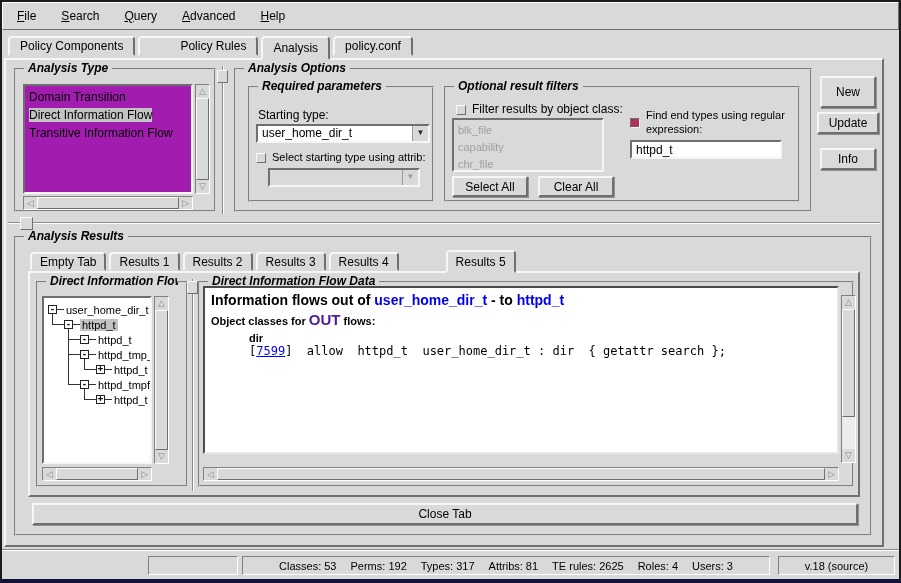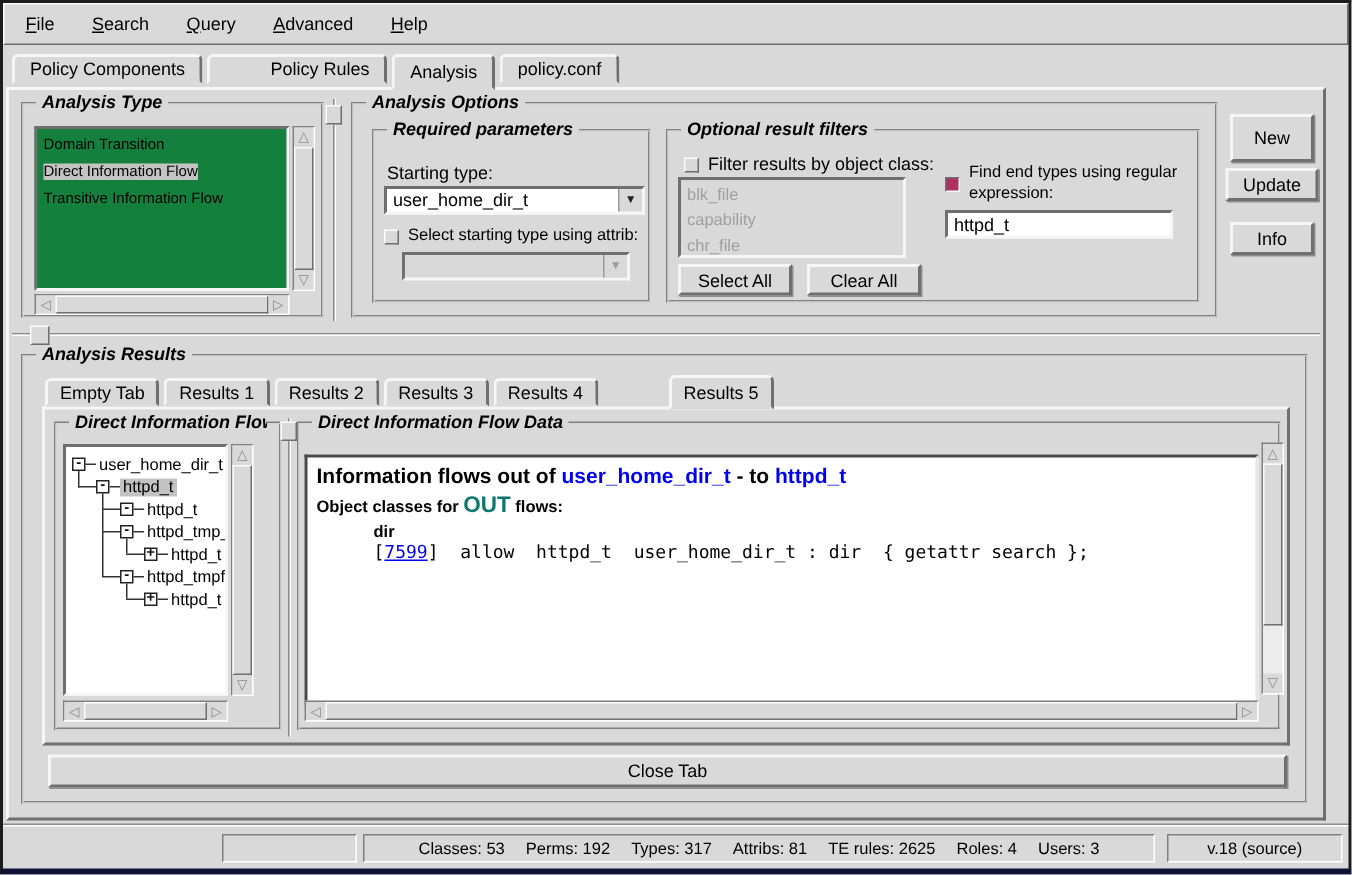--- a/index.html
+++ b/index.html
@@ -22,22 +22,22 @@
          border-radius:4px 4px 0 0; font-size:12px; padding:2px 10px; height:20px; margin-right:3px;
          display:flex; align-items:center; white-space:nowrap; }
   .tab.selected { height:24px; margin-bottom:-2px; z-index:3; position:relative; }
 
   .nbframe { position:absolute; left:4px; top:58px; width:880px; height:489px; z-index:1; }
 
   .groupbox { position:absolute; border:2px groove #d4d4d4; }
   .legend { position:absolute; top:-9px; left:8px; background:#d9d9d9; padding:0 4px;
             font-style:italic; font-weight:bold; font-size:12px; white-space:nowrap; }
 
-  .listbox { position:absolute; background:#15803d; border:2px solid; border-color:#6f6f6f #f6f6f6 #f6f6f6 #6f6f6f;
-             font-size:10px; overflow:hidden; padding:2px 0; }
+  .listbox { position:absolute; background:#a21caf; border:2px solid; border-color:#6f6f6f #f6f6f6 #f6f6f6 #6f6f6f;
+             font-size:12px; overflow:hidden; padding:2px 0; }
   .lb-item { padding:0 4px; height:18px; line-height:18px; white-space:nowrap; }
   .lb-item .hl { background:#c3c3c3; }
   .listbox.disabled { background:#d9d9d9; color:#9f9f9f; font-size:11px; }
   .listbox.disabled .lb-item { height:17px; line-height:17px; }
 
   
   .sbv { position:absolute; width:15px; display:flex; flex-direction:column; background:#ececec;
          border:1px solid; border-color:#808080 #fff #fff #808080; }
   .sbh { position:absolute; height:14px; display:flex; flex-direction:row; background:#ececec;
          border:1px solid; border-color:#808080 #fff #fff #808080; }
@@ -82,21 +82,21 @@
   .tlabel { font-size:11px; padding:0 2px; color:#000; }
   .tlabel.sel { background:#c3c3c3; }
   .tline-v { position:absolute; width:0; border-left:1px solid #333; }
   .tline-h { position:absolute; height:0; border-top:1px solid #333; }
 
   
   .datatext { position:absolute; background:#fff; border:2px solid; border-color:#4a4a4a #e6e6e6 #e6e6e6 #4a4a4a;
               overflow:hidden; padding:4px 6px; }
   .dline1 { font-size:14px; font-weight:bold; white-space:pre; }
   .dline2 { margin-top:3px; font-size:11px; font-weight:bold; white-space:pre; display:flex; align-items:baseline; }
-  .dline2 .out { font-size:15px; color:#0f766e; }
+  .dline2 .out { font-size:15px; color:#4c1d95; }
   .dline3 { margin-top:4px; margin-left:38px; font-size:11px; font-weight:bold; }
   .dline4 { margin-left:38px; font-family:"DejaVu Sans Mono","Liberation Mono",monospace; font-size:12px; white-space:pre; }
   .blue { color:#0000ee; }
   .rlink { color:#0000ee; text-decoration:underline; }
 
   .statusbox { position:absolute; height:19px; background:#d9d9d9; border:1px solid; border-color:#808080 #fff #fff #808080;
                display:flex; align-items:center; justify-content:center; font-size:11px; white-space:nowrap; }
   .stats span { margin:0 7px; }
   label { display:block; }
 </style>
@@ -270,21 +270,21 @@
             <div class="sbt grow"></div>
             <div class="sba">▷</div>
           </div>
         </div>
 
         <div class="sashline-v" style="left:162px; top:6px; height:212px;"></div>
         <div class="sash-handle" style="left:157px; top:8px;"></div>
 
         <div class="groupbox" style="left:168px; top:8px; width:656px; height:206px;">
           <span class="legend">Direct Information Flow Data</span>
-          <div class="datatext" style="left:3px; top:20px; width:636px; height:168px;">
+          <div class="datatext" style="left:3px; top:3px; width:636px; height:168px;">
             <div class="dline1"><span>Information flows out of </span><span class="blue">user_home_dir_t</span><span> - to </span><span class="blue">httpd_t</span></div>
             <div class="dline2"><span>Object classes for </span><span class="out">OUT</span><span> flows:</span></div>
             <div class="dline3">dir</div>
             <div class="dline4"><span>[</span><span class="rlink">7599</span><span>]</span><span>  allow  httpd_t  user_home_dir_t : dir  { getattr search };</span></div>
           </div>
           <div class="sbv" style="left:641px; top:12px; height:168px;">
             <div class="sba">△</div>
             <div class="sbt" style="height:108px;"></div>
             <div class="sb-fill"></div>
             <div class="sba">▽</div>

